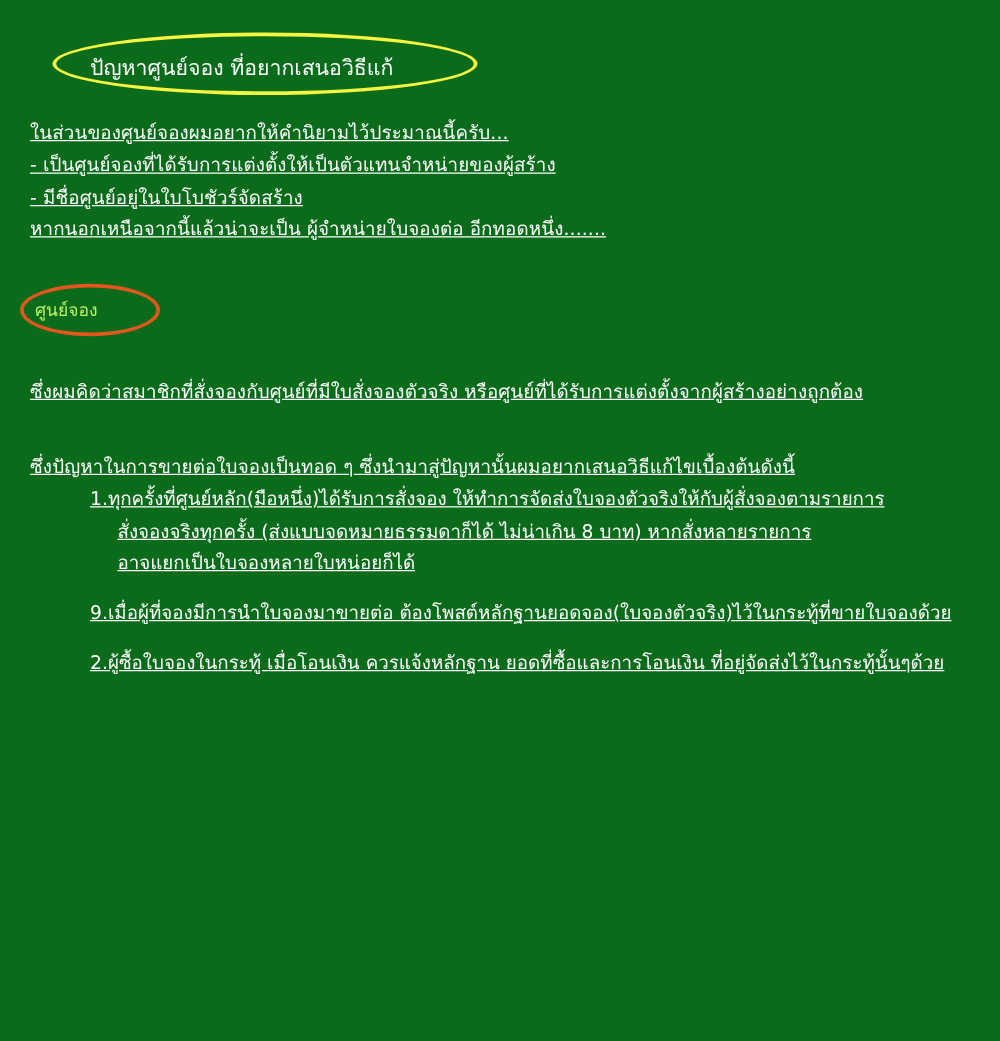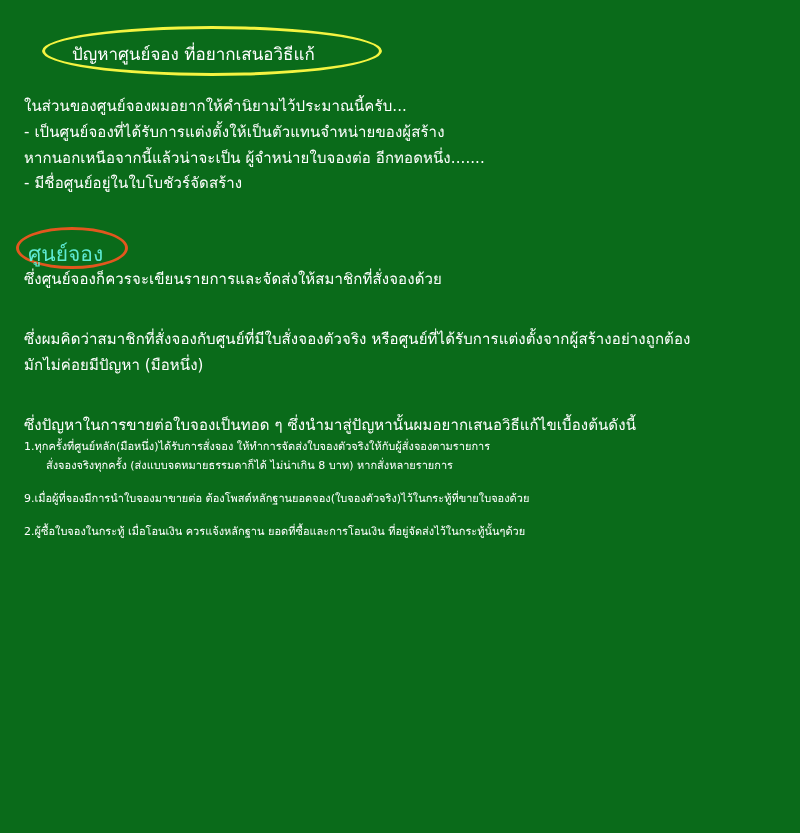--- a/index.html
+++ b/index.html
@@ -20,20 +20,21 @@
     width: 800px;
     height: 833px;
     box-sizing: border-box;
     padding: 0;
   }
   .content {
     position: absolute;
     left: 24px;
     top: 18px;
     width: 756px;
+    text-decoration: underline;
   }
   .line {
     font-size: 15px;
     line-height: 1.72;
     white-space: pre;
     color: #ffffff;
     letter-spacing: 0.1px;
   }
   .indent-1 {
     padding-left: 22px;
@@ -73,23 +74,23 @@
   }
   
   .subheading-wrap {
     position: relative;
     height: 44px;
   }
   .subheading-text {
     position: absolute;
     left: 4px;
     top: 14px;
-    font-size: 21px;
+    font-size: 14px;
     white-space: pre;
-    color: #5eead4;
+    color: #bef264;
   }
   .ellipse-orange {
     position: absolute;
     left: -8px;
     top: 4px;
     width: 112px;
     height: 42px;
     border: 3px solid #e2571e;
     border-radius: 50%;
     box-sizing: border-box;
@@ -101,64 +102,64 @@
     display: block;
   }
   .underline-red {
     position: absolute;
     left: 0;
     bottom: 1px;
     height: 2px;
     background: #e2571e;
   }
   .num-line {
-    font-size: 11px;
+    font-size: 15px;
     line-height: 1.72;
     white-space: pre;
+    margin-left: 48px;
   }
 </style>
 </head>
 <body>
 
 <div class="page">
   <div class="content">
 
     <div class="heading-wrap">
       <div class="ellipse-yellow"></div>
       <div class="heading-text">ปัญหาศูนย์จอง ที่อยากเสนอวิธีแก้</div>
     </div>
 
     <div class="gap-sm"></div>
 
     <div class="line">ในส่วนของศูนย์จองผมอยากให้คำนิยามไว้ประมาณนี้ครับ...</div>
     <div class="line">- เป็นศูนย์จองที่ได้รับการแต่งตั้งให้เป็นตัวแทนจำหน่ายของผู้สร้าง</div>
+    <div class="line">- มีชื่อศูนย์อยู่ในใบโบชัวร์จัดสร้าง</div>
     <div class="line">หากนอกเหนือจากนี้แล้วน่าจะเป็น ผู้จำหน่ายใบจองต่อ อีกทอดหนึ่ง.......</div>
-    <div class="line">- มีชื่อศูนย์อยู่ในใบโบชัวร์จัดสร้าง</div>
 
     <div class="gap-md"></div>
 
     <div class="subheading-wrap">
       <div class="ellipse-orange"></div>
       <div class="subheading-text">ศูนย์จอง</div>
     </div>
 
-    <div class="line">ซึ่งศูนย์จองก็ควรจะเขียนรายการและจัดส่งให้สมาชิกที่สั่งจองด้วย</div>
 
     <div class="gap-lg"></div>
 
     <div class="line">ซึ่งผมคิดว่าสมาชิกที่สั่งจองกับศูนย์ที่มีใบสั่งจองตัวจริง หรือศูนย์ที่ได้รับการแต่งตั้งจากผู้สร้างอย่างถูกต้อง</div>
-    <div class="line">มักไม่ค่อยมีปัญหา (มือหนึ่ง)</div>
 
 
     <div class="gap-lg"></div>
 
     <div class="line">ซึ่งปัญหาในการขายต่อใบจองเป็นทอด ๆ ซึ่งนำมาสู่ปัญหานั้นผมอยากเสนอวิธีแก้ไขเบื้องต้นดังนี้</div>
 
     <div class="num-line">1.ทุกครั้งที่ศูนย์หลัก(มือหนึ่ง)ได้รับการสั่งจอง ให้ทำการจัดส่งใบจองตัวจริงให้กับผู้สั่งจองตามรายการ</div>
     <div class="num-line indent-1">สั่งจองจริงทุกครั้ง (ส่งแบบจดหมายธรรมดาก็ได้ ไม่น่าเกิน 8 บาท) หากสั่งหลายรายการ</div>
+    <div class="num-line indent-1">อาจแยกเป็นใบจองหลายใบหน่อยก็ได้</div>
 
     <div class="gap-sm"></div>
 
     <div class="num-line">9.เมื่อผู้ที่จองมีการนำใบจองมาขายต่อ ต้องโพสต์หลักฐานยอดจอง(ใบจองตัวจริง)ไว้ในกระทู้ที่ขายใบจองด้วย</div>
 
     <div class="gap-sm"></div>
 
     <div class="num-line">2.ผู้ซื้อใบจองในกระทู้ เมื่อโอนเงิน ควรแจ้งหลักฐาน ยอดที่ซื้อและการโอนเงิน ที่อยู่จัดส่งไว้ในกระทู้นั้นๆด้วย</div>
 
   </div>

